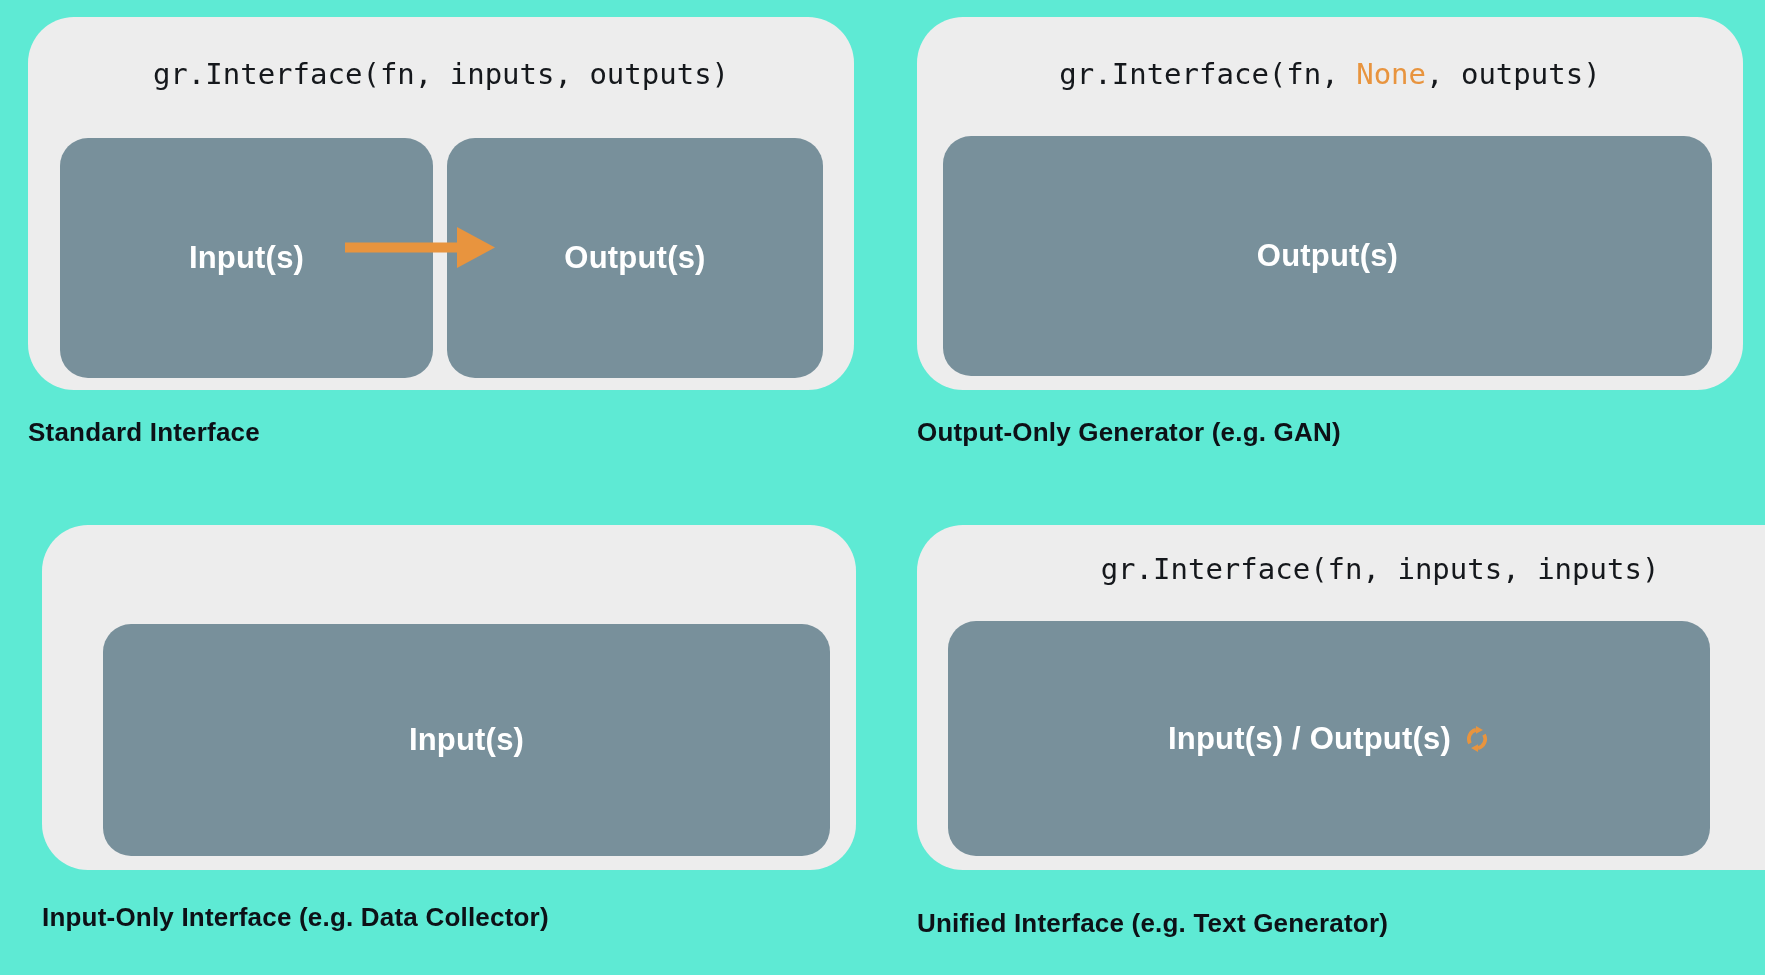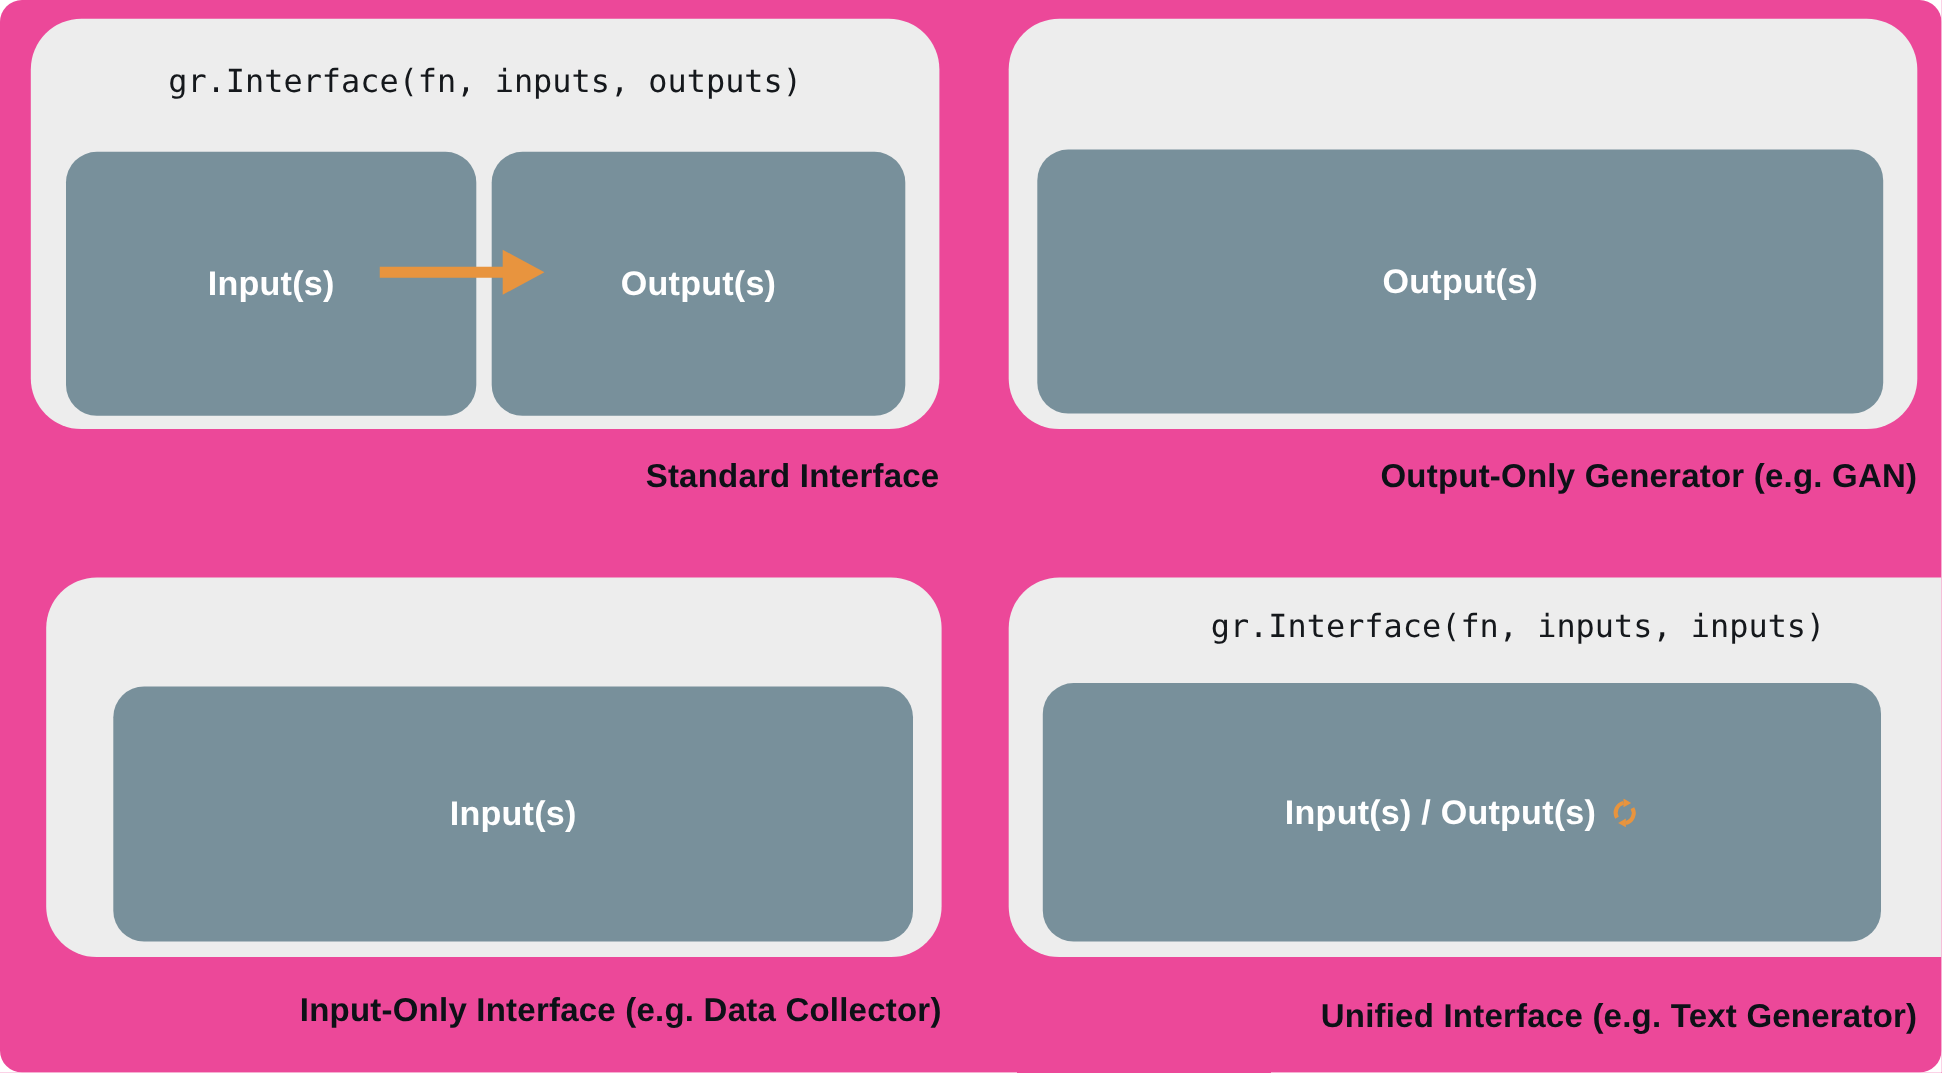--- a/index.html
+++ b/index.html
@@ -1,23 +1,22 @@
 <!DOCTYPE html>
 <html><head>
 <meta charset="utf-8">
 <style>
   html, body { margin: 0; padding: 0; background: #ffffff; }
   .canvas {
     position: relative;
     width: 1765px;
     height: 975px;
-    background: #ec4899;
+    background: #5eead4;
     font-family: "Liberation Sans", sans-serif;
     overflow: hidden;
-    border-radius: 20px;
   }
   .panel {
     position: absolute;
     background: #ededed;
     border-radius: 46px;
   }
   #panel-standard    { left: 28px;  top: 17px;  width: 826px; height: 373px; }
   #panel-output-only { left: 917px; top: 17px;  width: 826px; height: 373px; }
   #panel-input-only  { left: 42px;  top: 525px; width: 814px; height: 345px; }
   #panel-unified     { left: 917px; top: 525px; width: 926px; height: 345px; }
@@ -63,23 +62,23 @@
   .arrow {
     position: absolute;
     left: 317px;
     top: 208px;
     width: 150px;
     height: 44px;
   }
 
   .caption {
     position: absolute;
-    text-align: right;
+    text-align: left;
     font-weight: bold;
-    font-size: 30px;
+    font-size: 26px;
     color: #0d1117;
     letter-spacing: 0.2px;
   }
   #caption-standard    { left: 28px;  width: 826px; top: 417px; }
   #caption-output-only { left: 917px; width: 826px; top: 417px; }
   #caption-input-only  { left: 42px;  width: 814px; top: 902px; }
   #caption-unified     { left: 917px; width: 826px; top: 908px; }
 </style>
 </head>
 <body>
@@ -94,20 +93,21 @@
     <div class="box" id="box-std-output">
       <span class="box-label">Output(s)</span>
     </div>
     <svg class="arrow" viewBox="0 0 150 44" aria-hidden="true">
       <rect x="0" y="17.5" width="120" height="10" fill="#e8943e"></rect>
       <polygon points="112,2 150,22.5 112,43" fill="#e8943e"></polygon>
     </svg>
   </section>
 
   <section class="panel row-top" id="panel-output-only">
+    <div class="code"><span>gr.Interface(fn, </span><span class="hl">None</span><span>, outputs)</span></div>
     <div class="box" id="box-out-only">
       <span class="box-label">Output(s)</span>
     </div>
   </section>
 
   <section class="panel row-bottom" id="panel-input-only">
     <div class="box" id="box-in-only">
       <span class="box-label">Input(s)</span>
     </div>
   </section>

